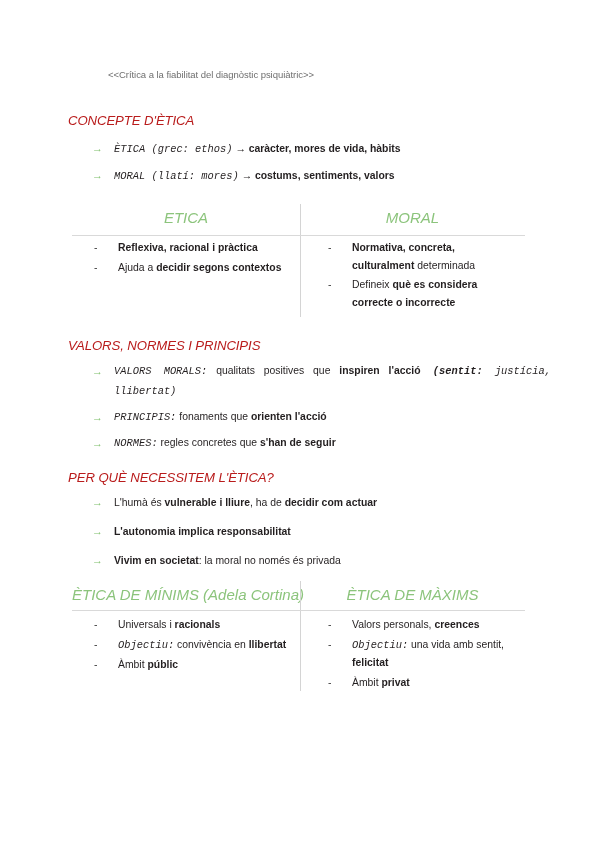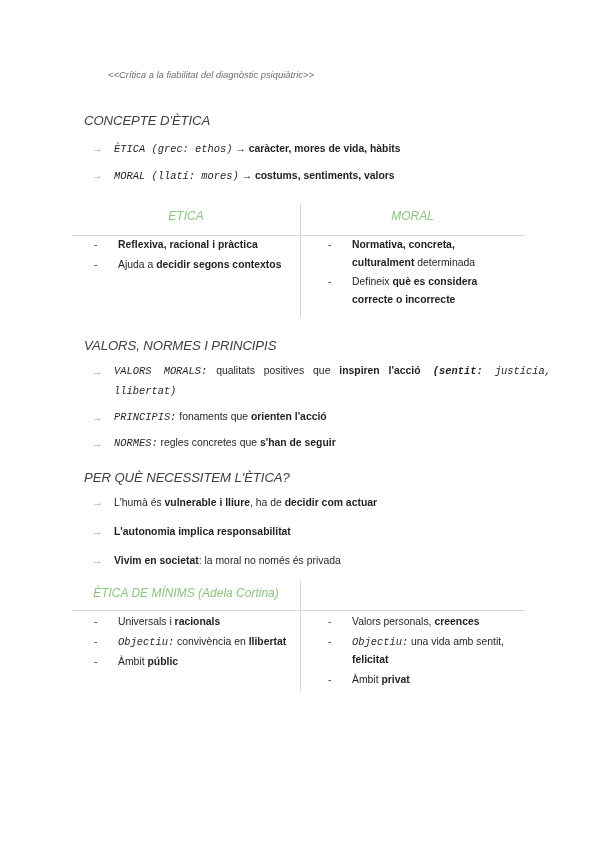--- a/index.html
+++ b/index.html
@@ -22,37 +22,35 @@
     box-sizing: border-box;
     padding: 0;
   }
 
   
   .doc-quote {
     position: absolute;
     left: 108px;
     top: 69px;
     font-size: 9.5px;
-    font-style: italic;
     color: #6f6f6f;
     letter-spacing: -0.05px;
     white-space: nowrap;
   }
 
   
   .section-heading {
     position: absolute;
     left: 68px;
     font-size: 13.2px;
     font-style: italic;
     font-weight: normal;
-    color: #404040;
+    color: #b91c1c;
     letter-spacing: -0.1px;
     white-space: nowrap;
-    margin-left: 16px;
   }
   #h-concepte { top: 113px; }
   #h-valors   { top: 338px; }
   #h-perque   { top: 470px; }
 
   
   .arrow-list {
     position: absolute;
     left: 92px;
     width: 440px;
@@ -119,21 +117,21 @@
   #table-etica-moral .hrule { top: 31px; }
   #table-minims-maxims .hrule { top: 29px; }
 
   .cmp-table .head-row {
     display: flex;
     width: 453px;
   }
   .cmp-table .head-cell {
     width: 228px;
     text-align: center;
-    font-size: 12px;
+    font-size: 15px;
     font-style: italic;
     color: #8cc47c;
     padding-top: 5px;
     box-sizing: border-box;
     white-space: nowrap;
   }
   .cmp-table .head-cell.right { width: 225px; }
 
   .cmp-table .body-row {
     display: flex;
@@ -256,20 +254,21 @@
     </div>
   </div>
 
   <div class="cmp-table" id="table-minims-maxims">
     <div class="tbl-inner">
       <div class="vdivider"></div>
       <div class="hrule"></div>
 
       <div class="head-row">
         <div class="head-cell">ÈTICA DE MÍNIMS (Adela Cortina)</div>
+        <div class="head-cell right">ÈTICA DE MÀXIMS</div>
       </div>
 
       <div class="body-row">
         <div class="body-cell">
           <div class="dash-item">
             <span class="dash-icon">-</span>
             <span>Universals i </span><b class="bd">racionals</b>
           </div>
           <div class="dash-item">
             <span class="dash-icon">-</span>

